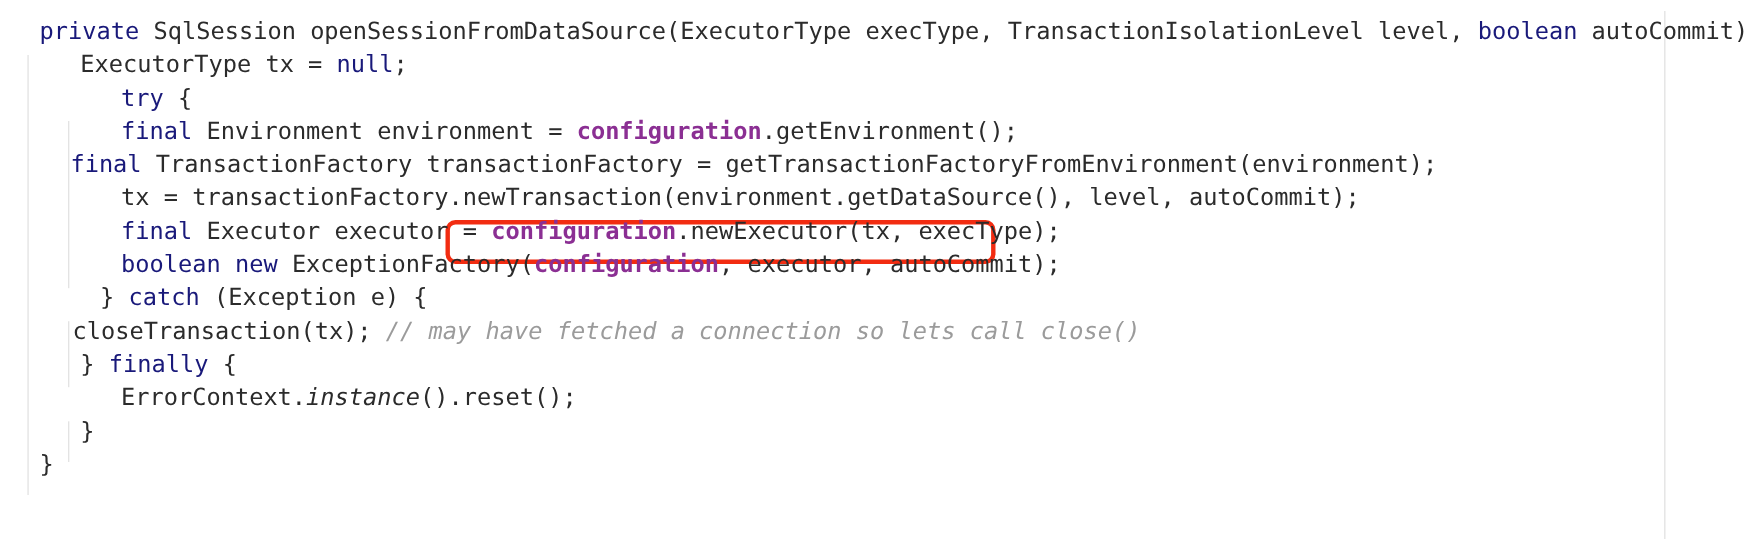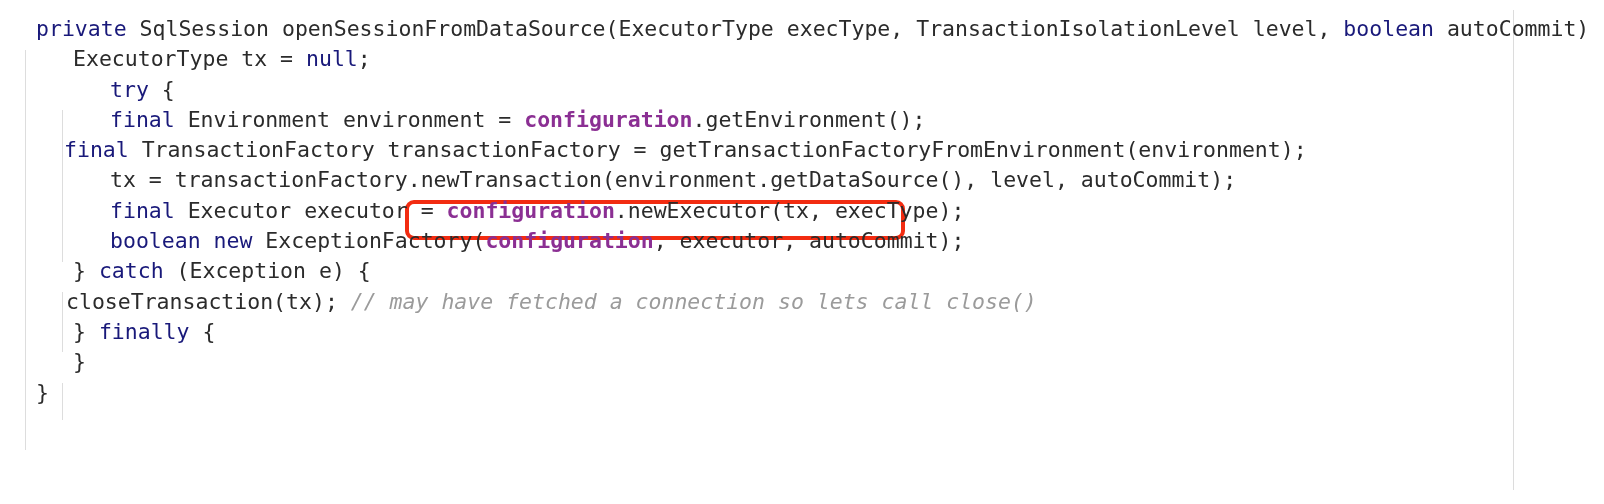--- a/index.html
+++ b/index.html
@@ -90,20 +90,21 @@
 
   <div class="code-lines" id="code-lines">
       <div class="code-line" style="padding-left: 36px;"><span class="kw">private</span><span class="plain"> SqlSession openSessionFromDataSource(ExecutorType execType, TransactionIsolationLevel level, </span><span class="kw">boolean</span><span class="plain"> autoCommit) {</span></div>
       <div class="code-line" style="padding-left: 73px;"><span class="plain">ExecutorType tx = </span><span class="kw">null</span><span class="plain">;</span></div>
       <div class="code-line" style="padding-left: 110px;"><span class="kw">try</span><span class="plain"> {</span></div>
       <div class="code-line" style="padding-left: 110px;"><span class="kw">final</span><span class="plain"> Environment environment = </span><span class="field">configuration</span><span class="plain">.getEnvironment();</span></div>
       <div class="code-line" style="padding-left: 64px;"><span class="kw">final</span><span class="plain"> TransactionFactory transactionFactory = getTransactionFactoryFromEnvironment(environment);</span></div>
       <div class="code-line" style="padding-left: 110px;"><span class="plain">tx = transactionFactory.newTransaction(environment.getDataSource(), level, autoCommit);</span></div>
       <div class="code-line" style="padding-left: 110px;"><span class="kw">final</span><span class="plain"> Executor executor = </span><span class="field">configuration</span><span class="plain">.newExecutor(tx, execType);</span></div>
       <div class="code-line" style="padding-left: 110px;"><span class="kw">boolean</span><span class="plain"> </span><span class="kw">new</span><span class="plain"> ExceptionFactory(</span><span class="field">configuration</span><span class="plain">, executor, autoCommit);</span></div>
-      <div class="code-line" style="padding-left: 73px;"><span class="plain">} </span><span class="kw">catch</span><span class="plain"> (Exception e) {</span></div>
+      <div class="code-line" style="padding-left: 43px; margin-left: 48px;"><span class="plain">} </span><span class="kw">catch</span><span class="plain"> (Exception e) {</span></div>
       <div class="code-line" style="padding-left: 66px;"><span class="plain">closeTransaction(tx); </span><span class="cmt">// may have fetched a connection so lets call close()</span></div>
       <div class="code-line" style="padding-left: 73px;"><span class="plain">} </span><span class="kw">finally</span><span class="plain"> {</span></div>
+      <div class="code-line" style="padding-left: 110px;"><span class="plain">ErrorContext.</span><span class="mth">instance</span><span class="plain">().reset();</span></div>
       <div class="code-line" style="padding-left: 73px;"><span class="plain">}</span></div>
       <div class="code-line" style="padding-left: 36px;"><span class="plain">}</span></div>
     </div>
 
 </div>
 
 </body></html>

